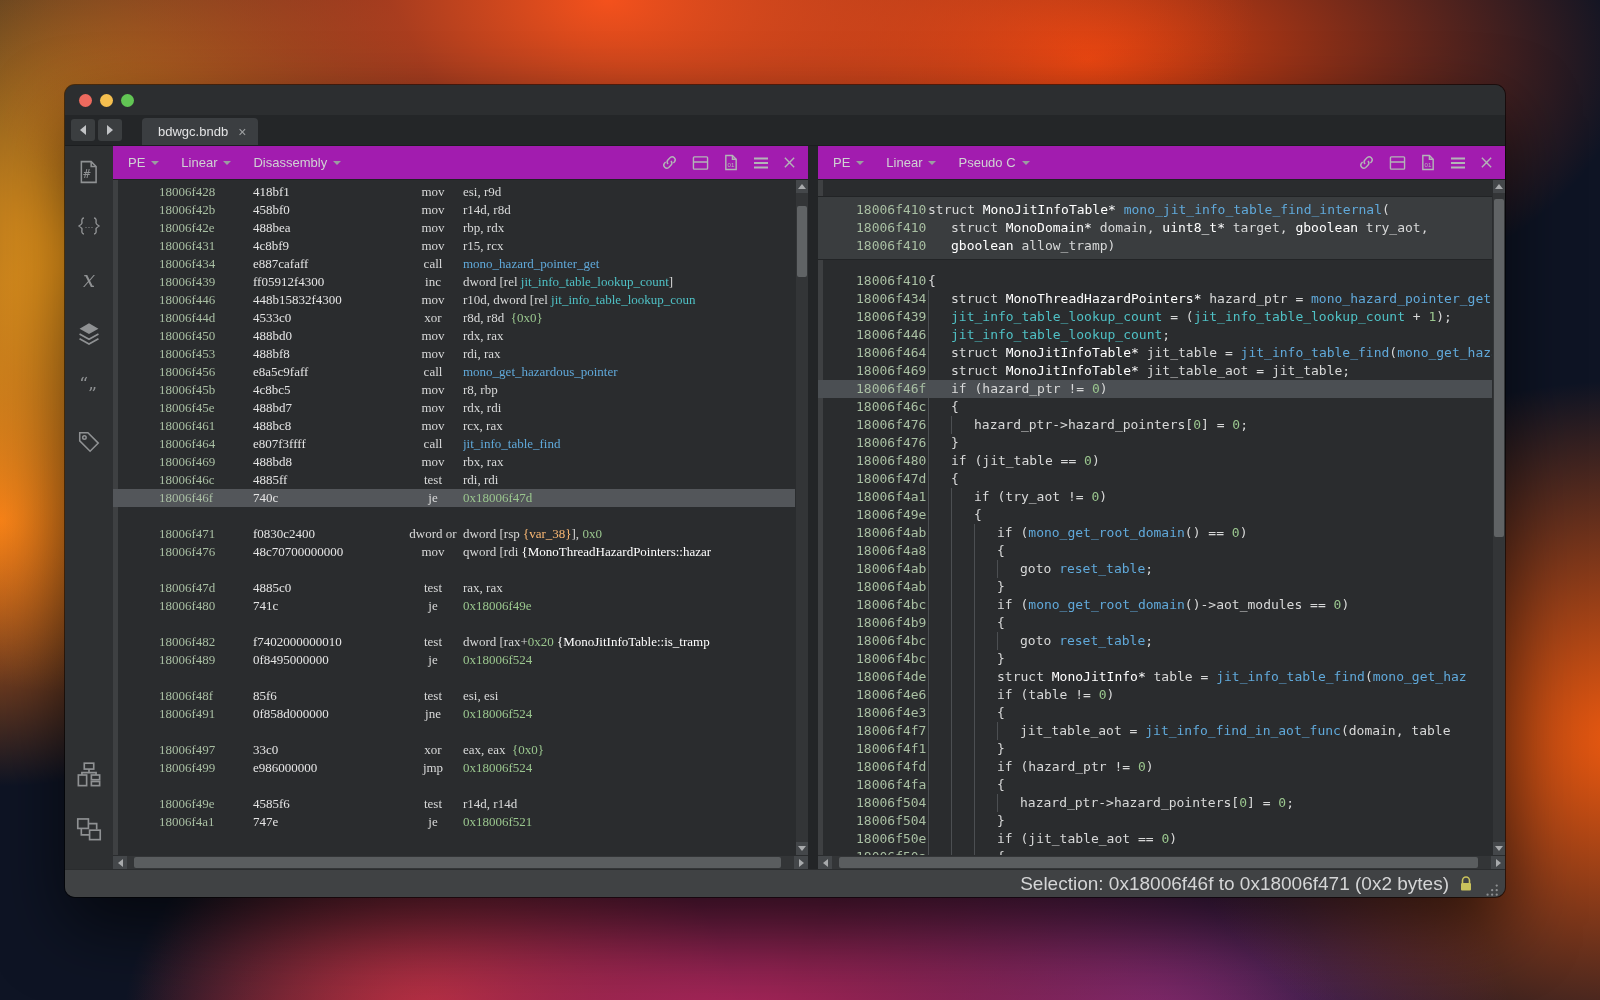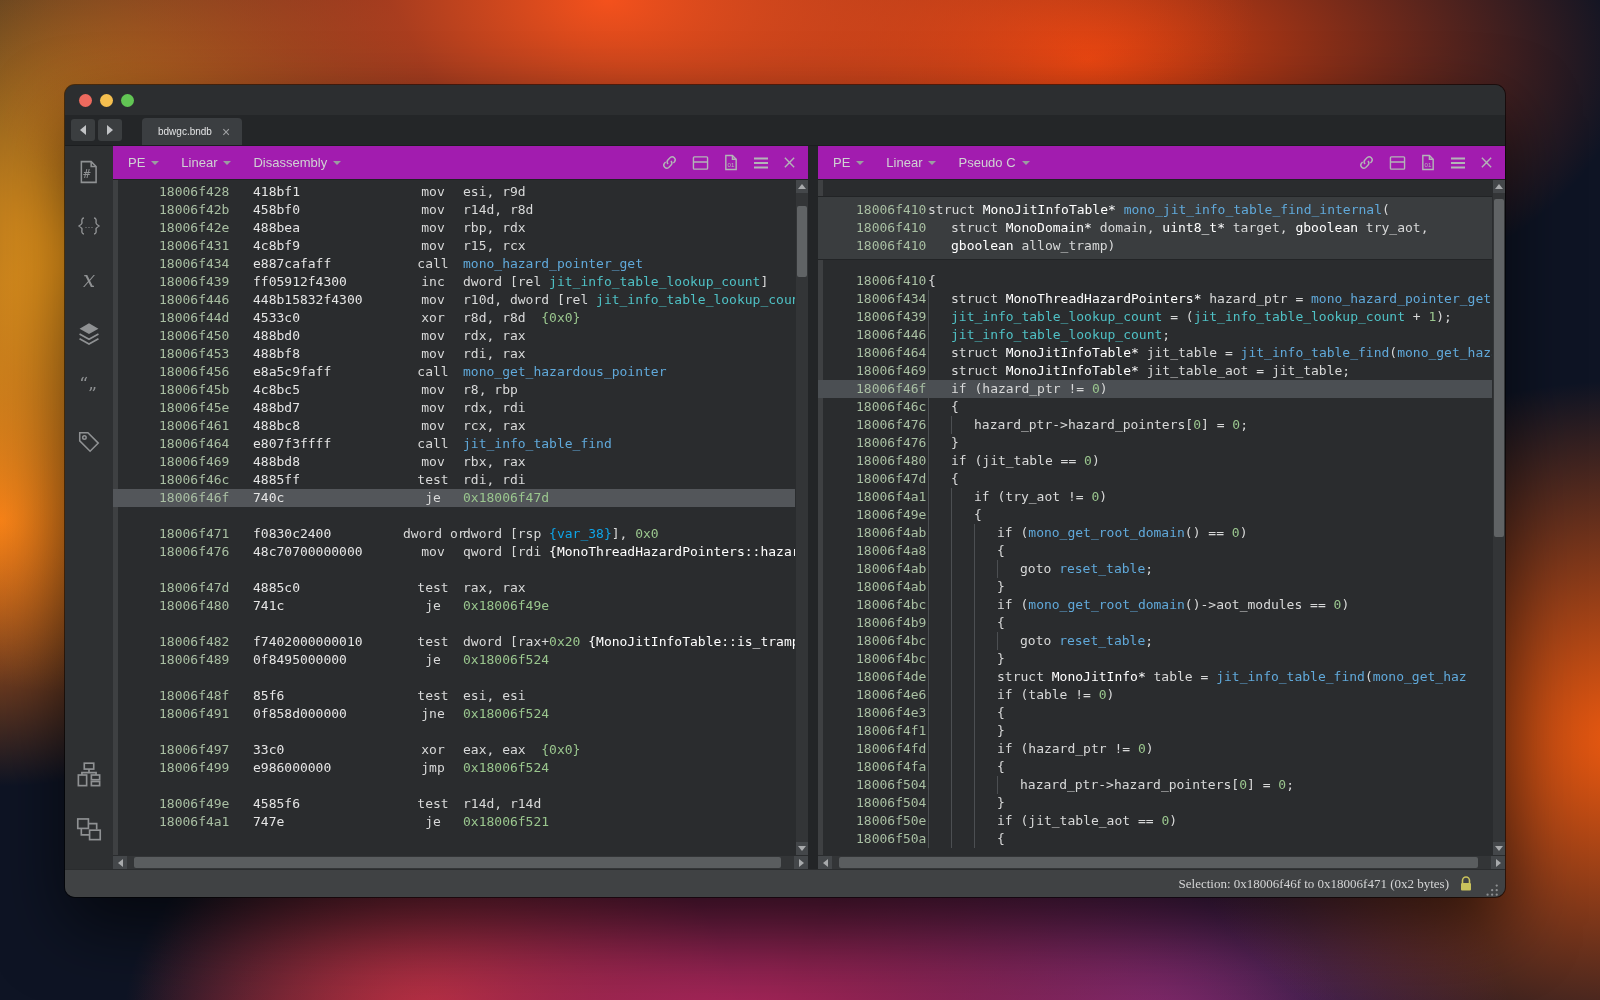--- a/index.html
+++ b/index.html
@@ -30,21 +30,21 @@
   .light { width:13px; height:13px; border-radius:50%; }
   .l-red{background:#ed6a5e}.l-yellow{background:#f5bf4f}.l-green{background:#62c554}
   .wtitle { position:absolute; left:0; right:0; text-align:center; font-size:13px; color:#c9cbcc; }
 
   .tabbar { height:31px; background:#242628; display:flex; align-items:flex-end; flex:0 0 31px; border-bottom:1px solid #1c1e20; }
   .navbtns { display:flex; gap:3px; margin:0 0 4px 6px; }
   .navbtn { width:24px; height:22px; background:#3b3e40; border-radius:3px; display:flex; align-items:center; justify-content:center; }
   .tri-l { width:0;height:0;border-top:5px solid transparent;border-bottom:5px solid transparent;border-right:6px solid #c2c4c6; }
   .tri-r { width:0;height:0;border-top:5px solid transparent;border-bottom:5px solid transparent;border-left:6px solid #c2c4c6; }
   .tab { margin-left:20px; height:27px; background:#3b3e41; border-radius:4px 4px 0 0; display:flex; align-items:center; gap:10px; padding:0 12px 0 16px; }
-  .tab-label { font-size:10px; color:#e2e3e4; }
+  .tab-label { font-size:13px; color:#e2e3e4; }
   .tab-close { font-size:14px; color:#9fa1a3; line-height:1; }
 
   .main { flex:1; display:flex; min-height:0; }
 
   
   .sidebar { width:48px; background:#2e3032; display:flex; flex-direction:column; align-items:center; padding-top:12px; flex:0 0 48px; }
   .sicon { width:28px; height:28px; margin-bottom:26px; display:flex; align-items:center; justify-content:center; }
   .sidebar .spacer { flex:1; }
   svg.ic { stroke:#8f9193; fill:none; stroke-width:1.4; }
   svg.ic text { fill:#8f9193; stroke:none; }
@@ -91,30 +91,30 @@
   .la { margin-left:46px; width:94px; flex:0 0 94px; color:#a9bfa3; }
   .lb { width:150px; flex:0 0 150px; color:#e5e5e5; }
   .lm { width:60px; flex:0 0 60px; color:#d8d9d9;text-align:center; }
   .lo { flex:1; overflow:hidden; }
   .ca { margin-left:38px; width:72px; flex:0 0 72px; color:#a9bfa3; }
   .ccode { flex:1; overflow:hidden; display:flex;align-items:flex-end; }
   .gd { width:23px; flex:0 0 23px; border-left:1px solid #4c4f52; height:18px; }
   .ind { width:23px; flex:0 0 23px; height:18px; }
 
   .tw{color:#d8d9d9} .tn{color:#9ac68e} .tf{color:#60a9da} .td{color:#4fc1c5}
-  .ty{color:#ffffff} .tv{color:#0ea5e9}
-
-  .disasm-rows { padding-top:3px; }
+  .ty{color:#ffffff} .tv{color:#fdba74}
+
+  .disasm-rows { padding-top:3px;font-family:Liberation Serif, serif; }
   .pc-wrap { padding-top:16px; }
   .hdrblock { background:#3a3d3f; border-top:1px solid #222426; border-bottom:1px solid #222426; padding:4px 0; }
   .pc-body { margin-top:12px; }
 
   
   .statusbar { height:28px; background:#404244; border-top:1px solid #2a2c2e; display:flex; align-items:center; justify-content:flex-end; gap:10px; padding-right:6px; flex:0 0 28px; }
-  .status-text { font-size:13px; color:#d4d5d6;font-family:Liberation Serif, serif; }
+  .status-text { font-size:19px; color:#d4d5d6; }
   .grip { width:16px; height:16px; align-self:flex-end; }
 </style>
 </head>
 <body>
 
 <div class="wallpaper"></div>
 
 <div class="window">
 
   <div class="titlebar">
@@ -373,20 +373,21 @@
                 <div class="crow"><span class="ca">18006f4a8</span><span class="ccode"><span class="gd"></span><span class="gd"></span><span class="gd"></span><span class="tw">{</span></span></div>
                 <div class="crow"><span class="ca">18006f4ab</span><span class="ccode"><span class="gd"></span><span class="gd"></span><span class="gd"></span><span class="gd"></span><span class="tw">goto </span><span class="tf">reset_table</span><span class="tw">;</span></span></div>
                 <div class="crow"><span class="ca">18006f4ab</span><span class="ccode"><span class="gd"></span><span class="gd"></span><span class="gd"></span><span class="tw">}</span></span></div>
                 <div class="crow"><span class="ca">18006f4bc</span><span class="ccode"><span class="gd"></span><span class="gd"></span><span class="gd"></span><span class="tw">if (</span><span class="tf">mono_get_root_domain</span><span class="tw">()-&gt;aot_modules == </span><span class="tn">0</span><span class="tw">)</span></span></div>
                 <div class="crow"><span class="ca">18006f4b9</span><span class="ccode"><span class="gd"></span><span class="gd"></span><span class="gd"></span><span class="tw">{</span></span></div>
                 <div class="crow"><span class="ca">18006f4bc</span><span class="ccode"><span class="gd"></span><span class="gd"></span><span class="gd"></span><span class="gd"></span><span class="tw">goto </span><span class="tf">reset_table</span><span class="tw">;</span></span></div>
                 <div class="crow"><span class="ca">18006f4bc</span><span class="ccode"><span class="gd"></span><span class="gd"></span><span class="gd"></span><span class="tw">}</span></span></div>
                 <div class="crow"><span class="ca">18006f4de</span><span class="ccode"><span class="gd"></span><span class="gd"></span><span class="gd"></span><span class="tw">struct </span><span class="ty">MonoJitInfo*</span><span class="tw"> table = </span><span class="tf">jit_info_table_find</span><span class="tw">(</span><span class="tf">mono_get_haz</span></span></div>
                 <div class="crow"><span class="ca">18006f4e6</span><span class="ccode"><span class="gd"></span><span class="gd"></span><span class="gd"></span><span class="tw">if (table != </span><span class="tn">0</span><span class="tw">)</span></span></div>
                 <div class="crow"><span class="ca">18006f4e3</span><span class="ccode"><span class="gd"></span><span class="gd"></span><span class="gd"></span><span class="tw">{</span></span></div>
+                <div class="crow"><span class="ca">18006f4f7</span><span class="ccode"><span class="gd"></span><span class="gd"></span><span class="gd"></span><span class="gd"></span><span class="tw">jit_table_aot = </span><span class="tf">jit_info_find_in_aot_func</span><span class="tw">(domain, table</span></span></div>
                 <div class="crow"><span class="ca">18006f4f1</span><span class="ccode"><span class="gd"></span><span class="gd"></span><span class="gd"></span><span class="tw">}</span></span></div>
                 <div class="crow"><span class="ca">18006f4fd</span><span class="ccode"><span class="gd"></span><span class="gd"></span><span class="gd"></span><span class="tw">if (hazard_ptr != </span><span class="tn">0</span><span class="tw">)</span></span></div>
                 <div class="crow"><span class="ca">18006f4fa</span><span class="ccode"><span class="gd"></span><span class="gd"></span><span class="gd"></span><span class="tw">{</span></span></div>
                 <div class="crow"><span class="ca">18006f504</span><span class="ccode"><span class="gd"></span><span class="gd"></span><span class="gd"></span><span class="gd"></span><span class="tw">hazard_ptr-&gt;hazard_pointers[</span><span class="tn">0</span><span class="tw">] = </span><span class="tn">0</span><span class="tw">;</span></span></div>
                 <div class="crow"><span class="ca">18006f504</span><span class="ccode"><span class="gd"></span><span class="gd"></span><span class="gd"></span><span class="tw">}</span></span></div>
                 <div class="crow"><span class="ca">18006f50e</span><span class="ccode"><span class="gd"></span><span class="gd"></span><span class="gd"></span><span class="tw">if (jit_table_aot == </span><span class="tn">0</span><span class="tw">)</span></span></div>
                 <div class="crow"><span class="ca">18006f50a</span><span class="ccode"><span class="gd"></span><span class="gd"></span><span class="gd"></span><span class="tw">{</span></span></div>
               </div>
           </div>
         </div>

